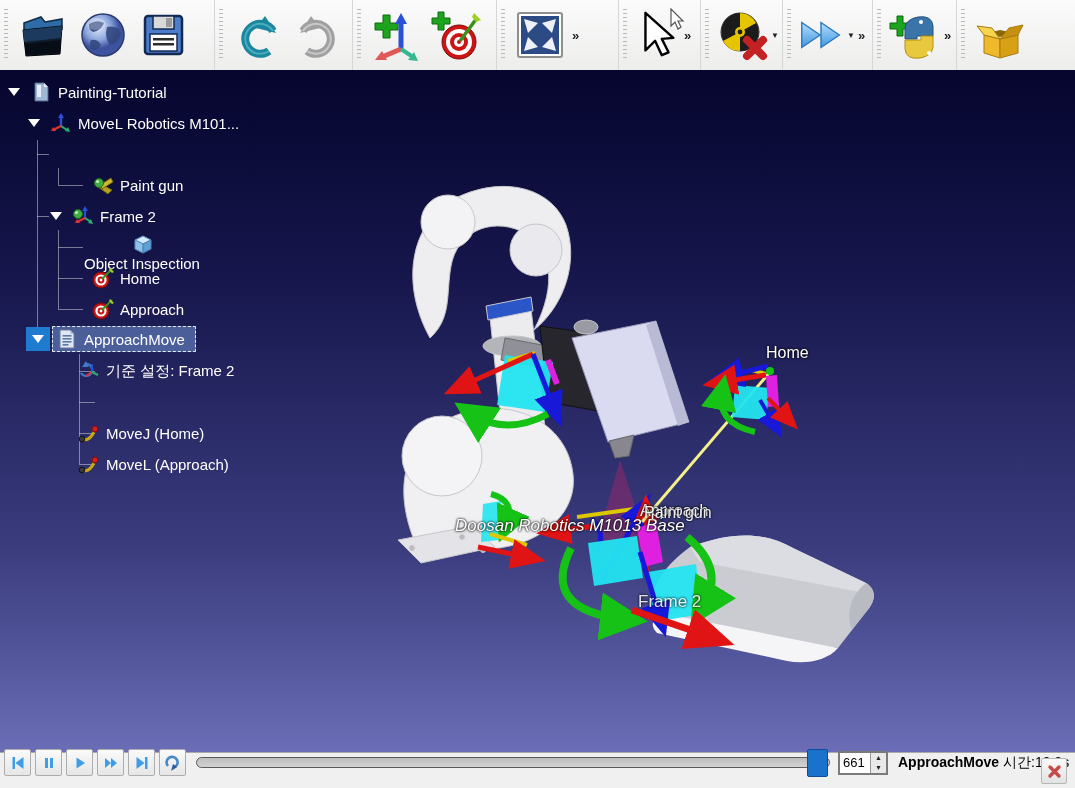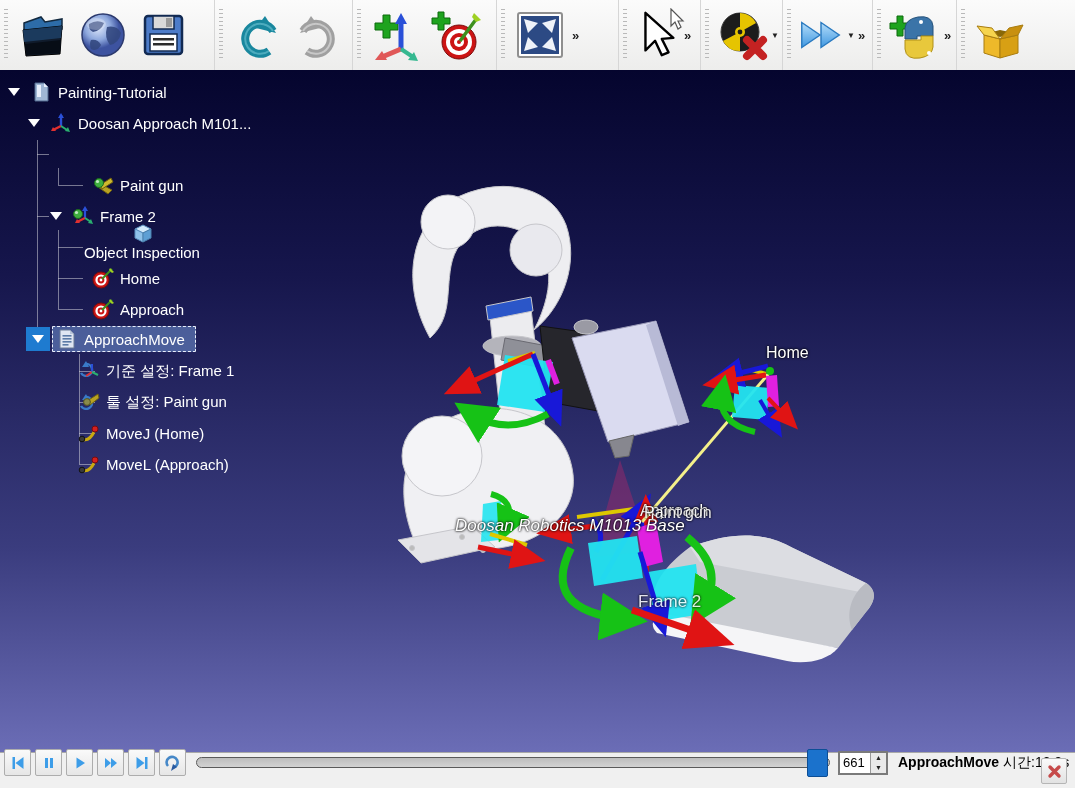--- a/index.html
+++ b/index.html
@@ -20,21 +20,21 @@
 
   
   .viewport { position:absolute; left:0; top:70px; width:1075px; height:682px;
     background:linear-gradient(#05052e 0%, #16164c 30%, #3a3c7e 70%, #6b6db6 100%); overflow:hidden; }
   .scene { position:absolute; left:0; top:0; }
   .vlabel { position:absolute; color:#fff; font-size:16px; white-space:nowrap;
     text-shadow:0 0 2px #000, 0 0 3px rgba(0,0,0,.8); }
 
   
   .tree { position:absolute; left:0; top:0; width:300px; height:430px; color:#fff; font-size:15px; }
-  .trow { position:absolute; height:28px; display:flex; align-items:center; white-space:nowrap;justify-content:flex-end; }
+  .trow { position:absolute; height:28px; display:flex; align-items:center; white-space:nowrap; }
   .texp { width:16px; height:16px; display:flex; align-items:center; justify-content:center; flex:none; }
   .texp svg { width:12px; height:10px; }
   .ticon { width:22px; height:22px; margin:0 6px 0 8px; flex:none; }
   .ticon svg { width:22px; height:22px; }
   .tline { position:absolute; background:rgba(205,205,215,.55); }
   .selbox { display:flex; align-items:center; background:rgba(125,165,228,.48);
     border:1px dashed #e9eefb; border-radius:1px; padding:1px 10px 1px 1px; }
   .expblue { width:24px; height:24px; background:#1e7bd0; display:flex; align-items:center;
     justify-content:center; flex:none; margin-right:2px; }
 
@@ -379,21 +379,21 @@
           </svg>
         </span>
       <span class="ticon"><svg viewBox="0 0 22 22">
             <line x1="11" y1="14" x2="11" y2="3" stroke="#2a50d8" stroke-width="2.4"></line>
             <polygon points="11,1 8,6 14,6" fill="#2a50d8"></polygon>
             <line x1="11" y1="14" x2="3" y2="18" stroke="#e03030" stroke-width="2.4"></line>
             <polygon points="1,19 6,19 3,15" fill="#e03030"></polygon>
             <line x1="11" y1="14" x2="17" y2="18" stroke="#2ab070" stroke-width="2"></line>
             <polygon points="20,20 15,19 18,15" fill="#2ab070"></polygon>
           </svg></span>
-      <span>Doosan Approach M101...</span>
+      <span>MoveL Robotics M101...</span>
     </div>
 
 
     <div class="trow" style="left:84px; top:101px;">
       <span class="ticon"><svg viewBox="0 0 22 22">
             <polygon points="7,9 20,16 16,20 6,13" fill="#b8a222" stroke="#6e6010"></polygon>
             <polygon points="8,11 19,4 21,8 10,15" fill="#cdb92e" stroke="#6e6010"></polygon>
             <circle cx="7" cy="9" r="4.5" fill="#3fae3f" stroke="#1d6b1d"></circle>
             <circle cx="5.5" cy="7.5" r="1.6" fill="#bfe8bf"></circle>
           </svg></span>
@@ -472,32 +472,23 @@
     </div>
 
     <div class="trow" style="left:70px; top:287px;">
       <span class="ticon"><svg viewBox="0 0 22 22">
             <path d="M3 13 a6 6 0 1 0 4 -9" fill="none" stroke="#3a7ac8" stroke-width="2.4"></path>
             <polygon points="8,1 4,7 11,7" fill="#3a7ac8"></polygon>
             <line x1="14" y1="12" x2="14" y2="4" stroke="#2a50d8" stroke-width="2"></line>
             <line x1="14" y1="12" x2="8" y2="16" stroke="#e03030" stroke-width="2"></line>
             <line x1="14" y1="12" x2="20" y2="15" stroke="#2ab070" stroke-width="2"></line>
           </svg></span>
-      <span>기준 설정: Frame 1</span>
-    </div>
-
-    <div class="trow" style="left:70px; top:318px;">
-      <span class="ticon"><svg viewBox="0 0 22 22">
-            <path d="M3 15 a6 6 0 1 0 4 -9" fill="none" stroke="#3a7ac8" stroke-width="2.4"></path>
-            <polygon points="8,3 4,9 11,9" fill="#3a7ac8"></polygon>
-            <polygon points="9,10 20,3 21,7 12,14" fill="#b8a222" stroke="#6e6010"></polygon>
-            <circle cx="9" cy="11" r="3.4" fill="#8a8a4a" stroke="#55551f"></circle>
-          </svg></span>
-      <span>툴 설정: Paint gun</span>
-    </div>
+      <span>기준 설정: Frame 2</span>
+    </div>
+
 
     <div class="trow" style="left:70px; top:349px;">
       <span class="ticon"><svg viewBox="0 0 22 22">
             <path d="M4 17 q7 3 12 -7" fill="none" stroke="#c8a810" stroke-width="3"></path>
             <circle cx="4" cy="17" r="2.8" fill="#3a3a3a" stroke="#111"></circle>
             <circle cx="17" cy="7" r="3" fill="#d42020" stroke="#7a0c0c"></circle>
           </svg></span>
       <span>MoveJ (Home)</span>
     </div>
 

